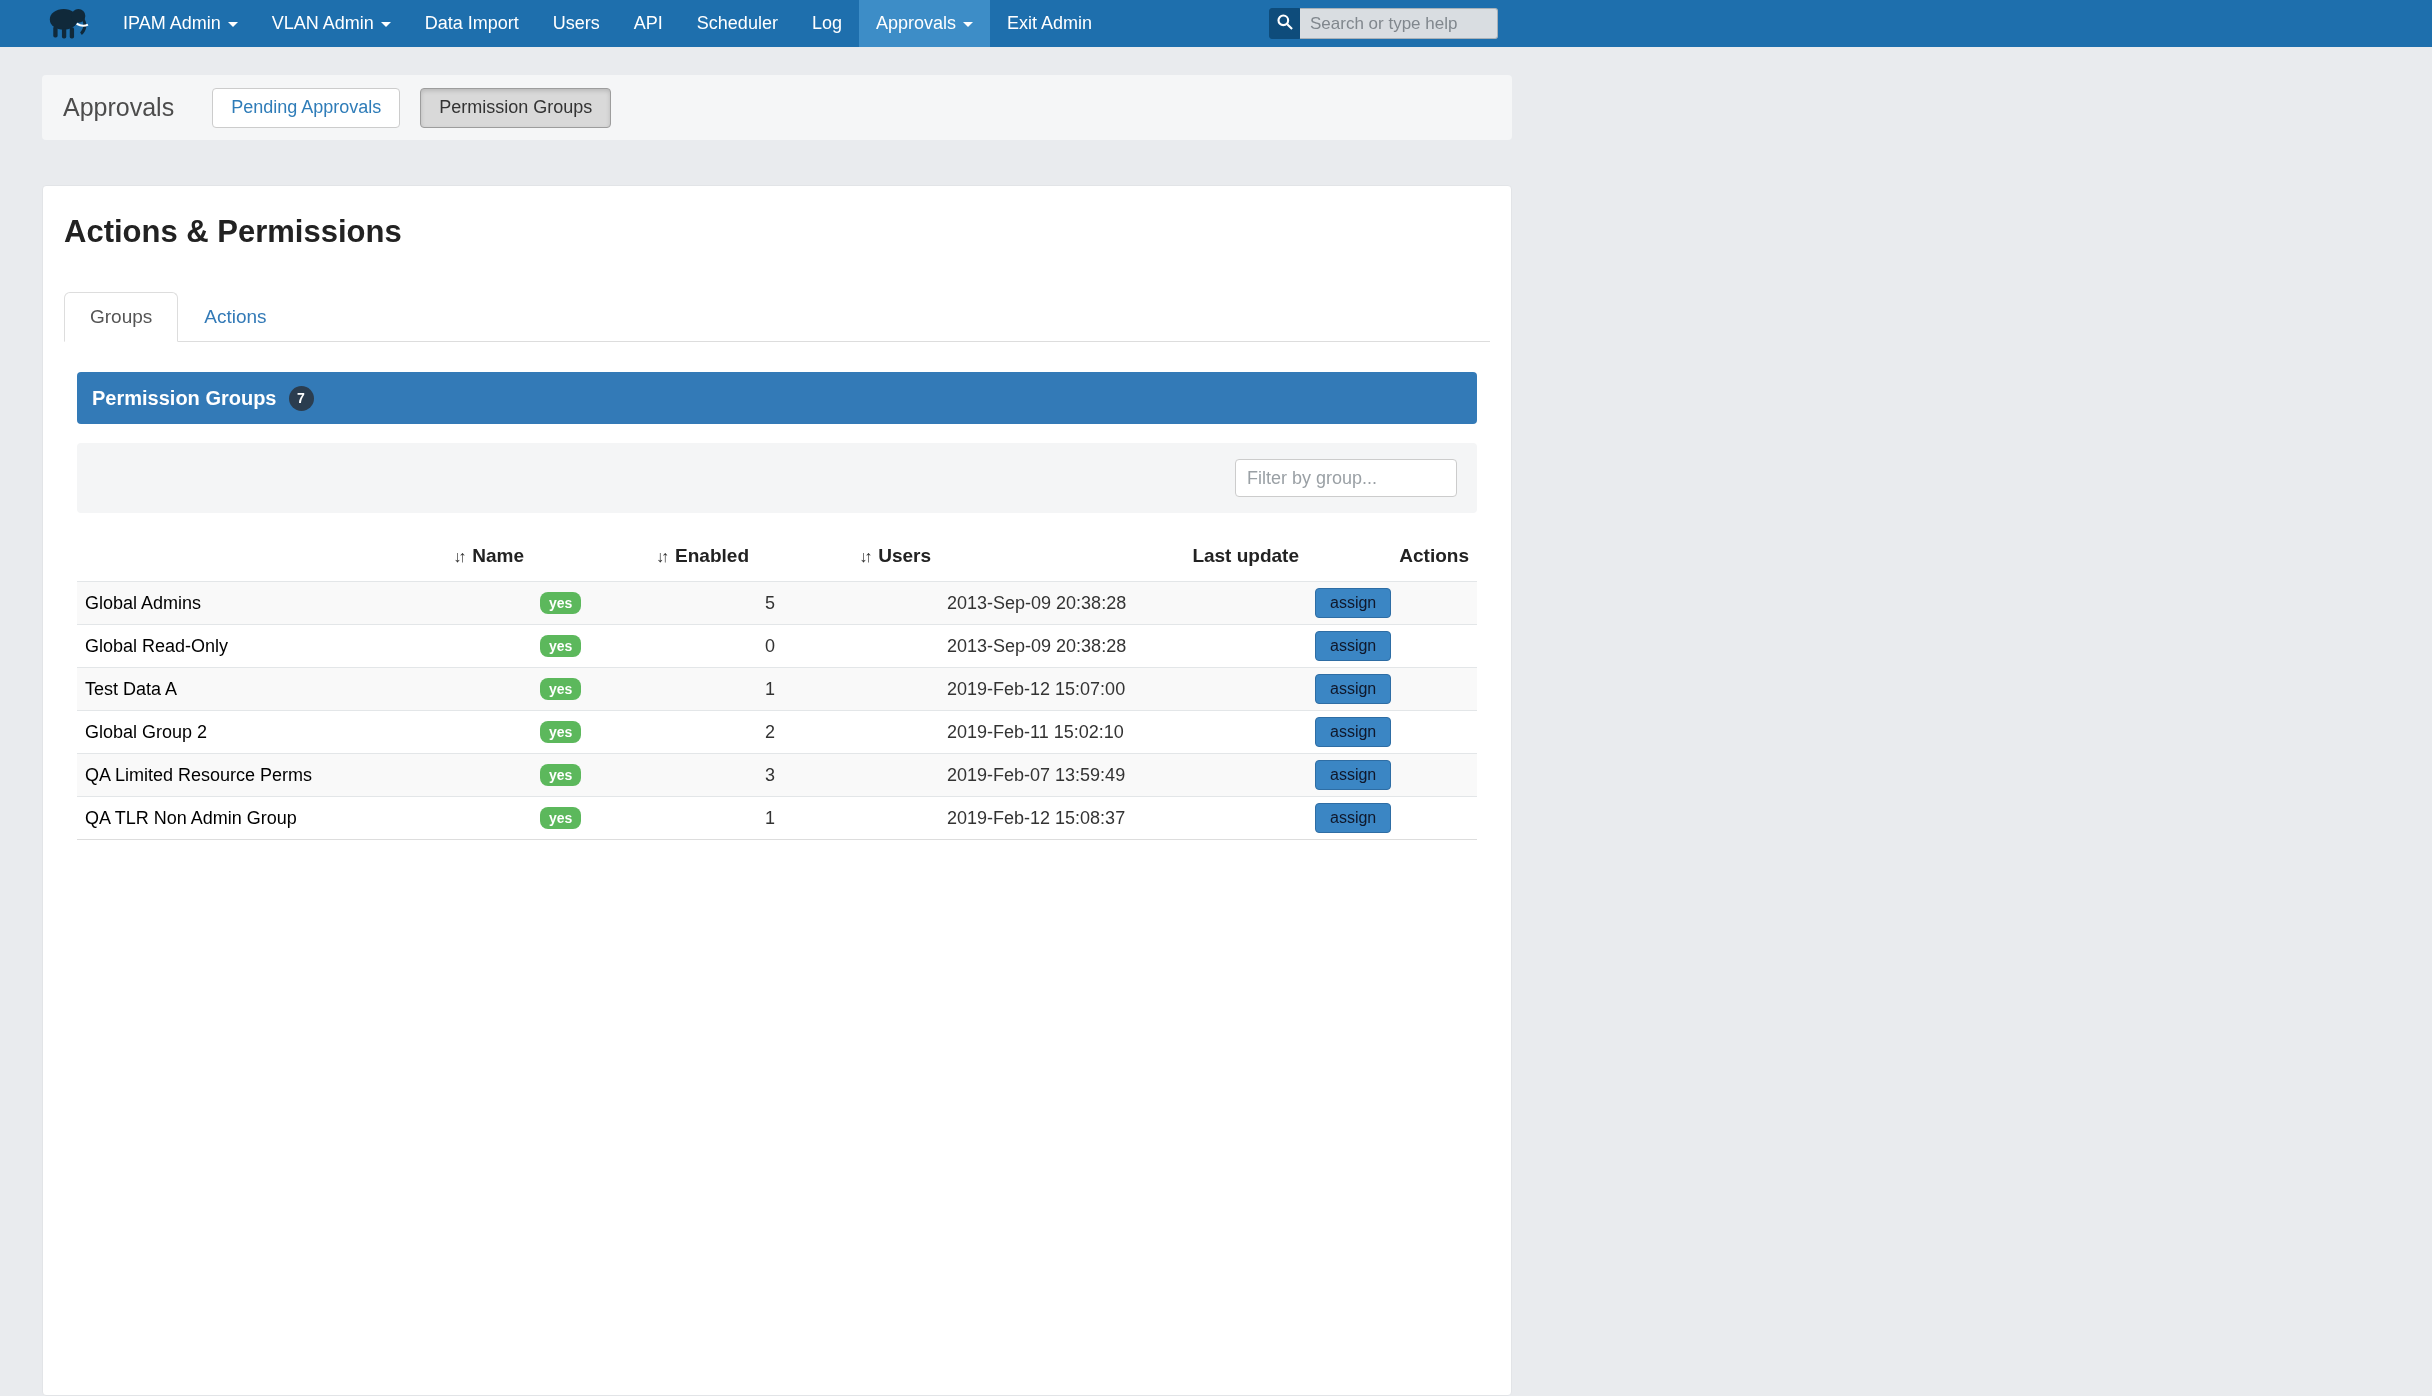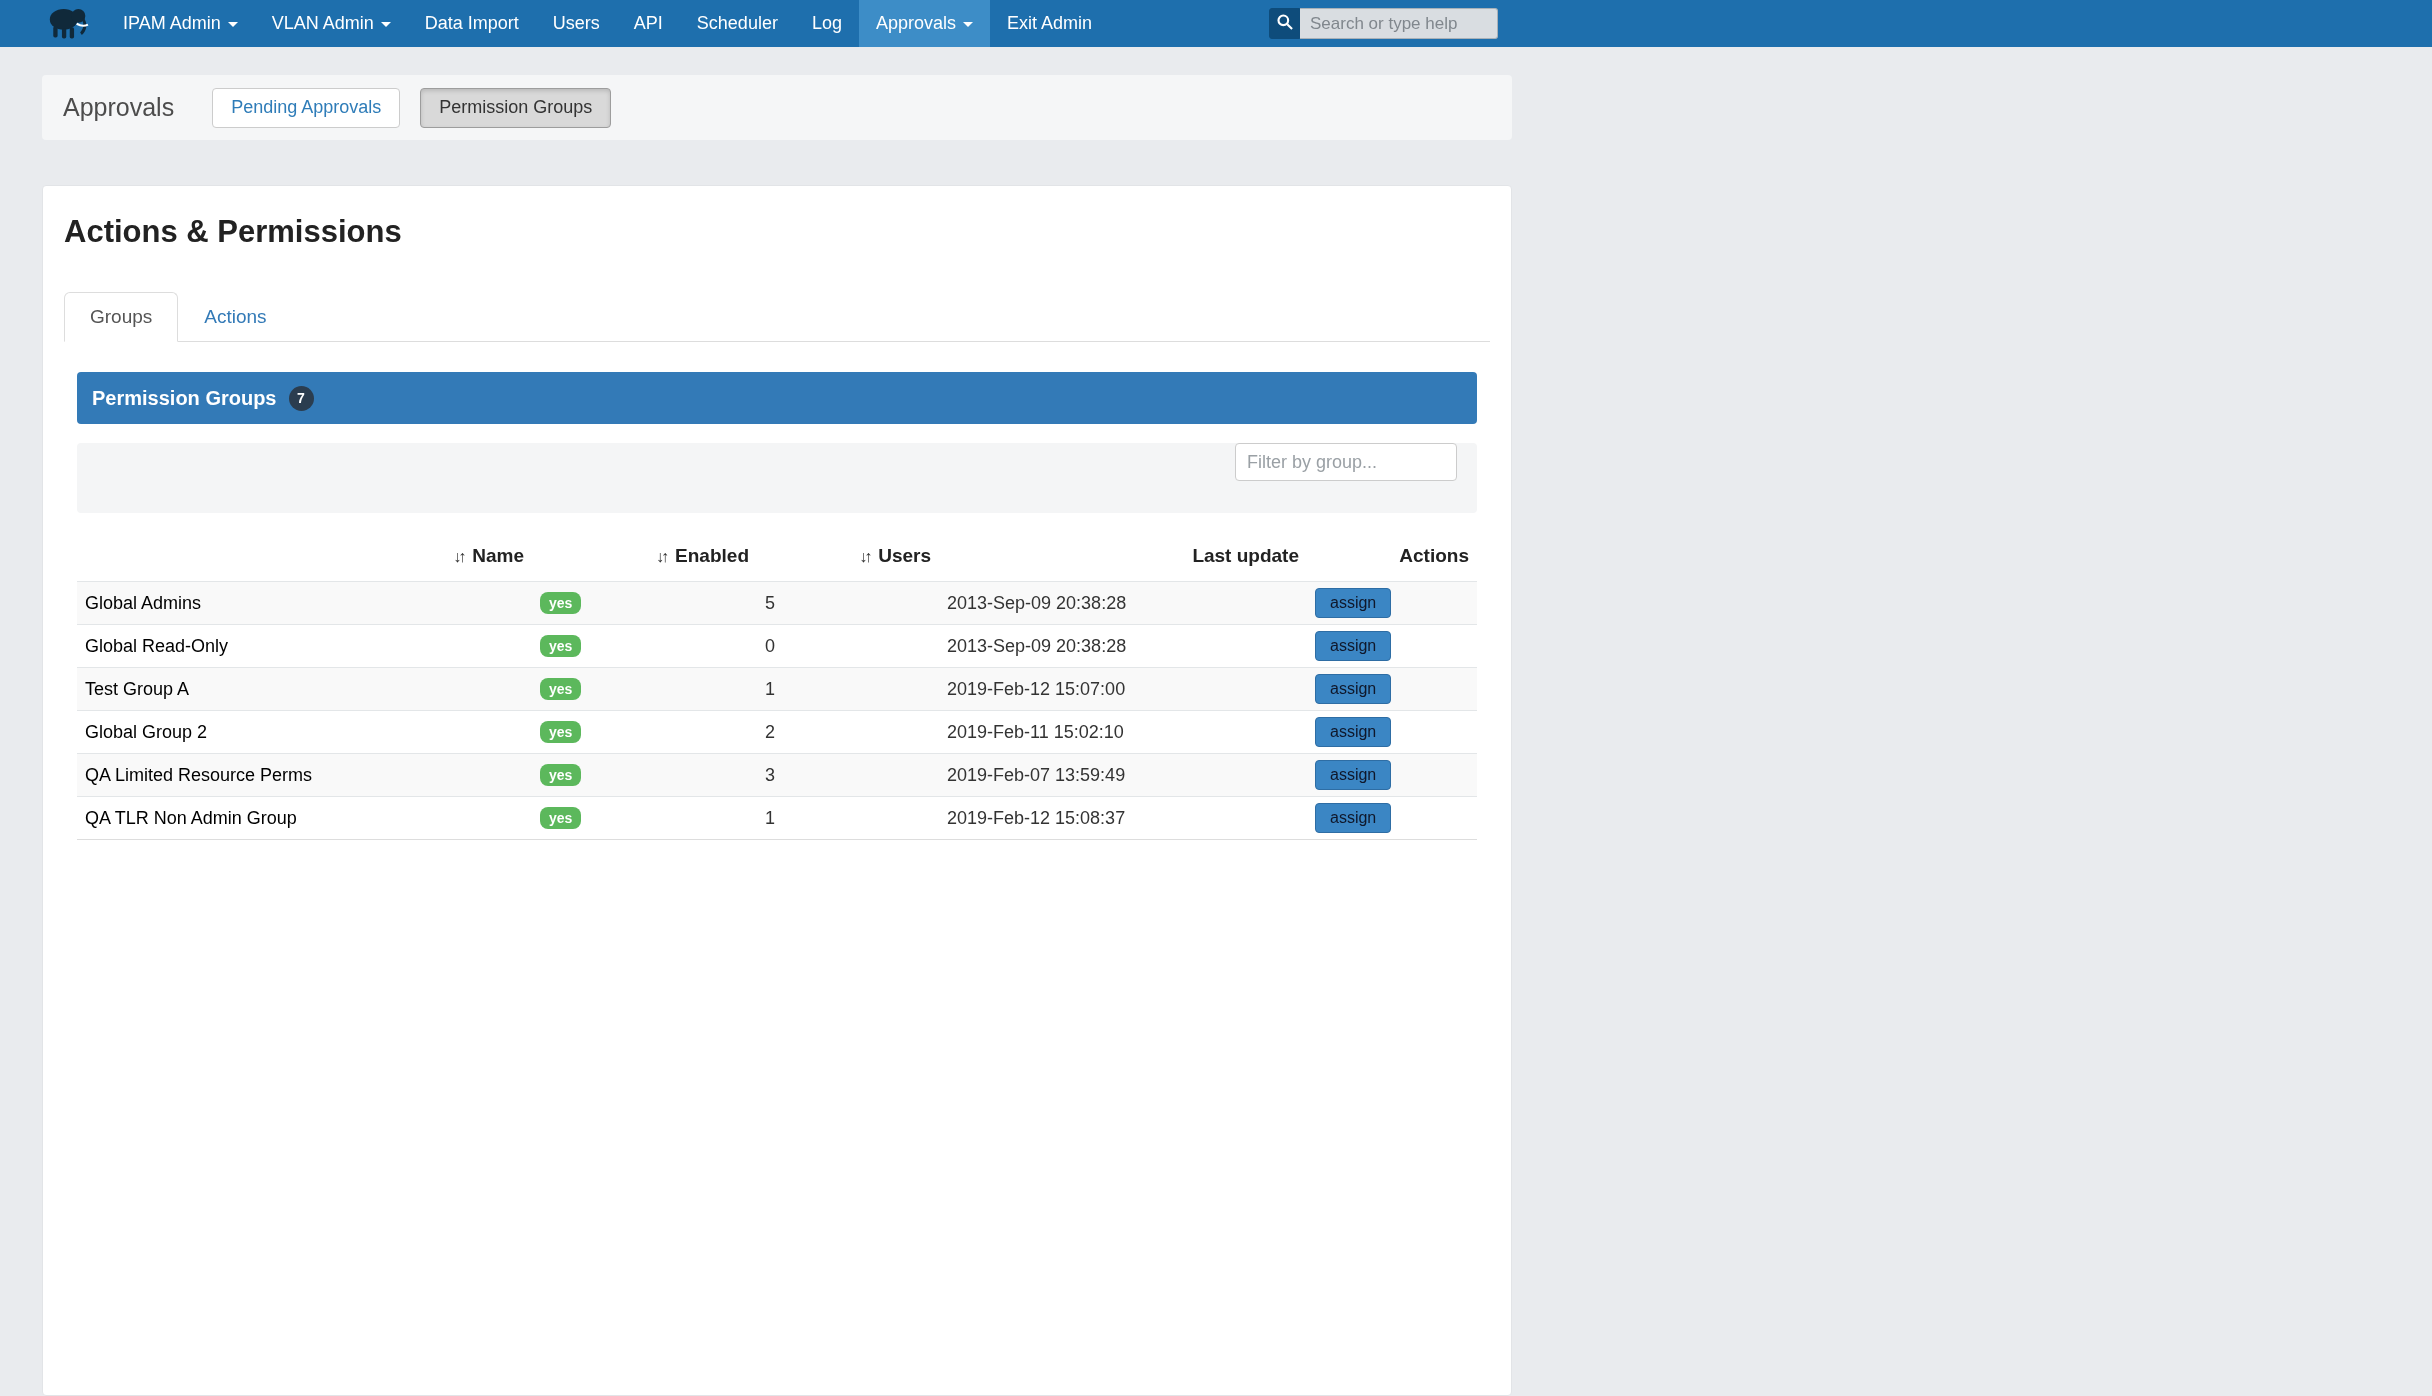--- a/index.html
+++ b/index.html
@@ -83,21 +83,21 @@
   }
   .heading-title { font-size: 20px; font-weight: bold; }
   .count-badge {
     margin-left: 12px; min-width: 25px; height: 25px; border-radius: 13px;
     background: #2b3d4f; color: #fff; font-size: 14px; font-weight: bold;
     display: flex; align-items: center; justify-content: center; padding: 0 5px;
   }
 
   .toolbar {
     margin-top: 19px; height: 70px; background: #f4f5f6; border-radius: 4px;
-    display: flex; align-items: flex-start; justify-content: flex-end; padding: 0 20px;
+    display: flex; align-items: center; justify-content: flex-end; padding: 0 20px;
   }
   .filter-input {
     width: 222px; height: 38px; border: 1px solid #ccc; border-radius: 4px;
     padding: 0 11px; font-size: 18px; color: #555; background: #fff; outline: none;
     font-family: inherit;
   }
   .filter-input::placeholder { color: #9aa0a5; }
 
   .table-wrap { margin-top: 20px; }
   table { width: 100%; border-collapse: collapse; border-bottom: 1px solid #ddd; }
@@ -253,21 +253,21 @@
               <td><button class="assign-btn">assign</button></td>
             </tr>
             <tr>
               <td><a class="group-link">Global Read-Only</a></td>
               <td><span class="badge-yes">yes</span></td>
               <td><span>0</span></td>
               <td><span>2013-Sep-09 20:38:28</span></td>
               <td><button class="assign-btn">assign</button></td>
             </tr>
             <tr>
-              <td><a class="group-link">Test Group A</a></td>
+              <td><a class="group-link">Test Data A</a></td>
               <td><span class="badge-yes">yes</span></td>
               <td><span>1</span></td>
               <td><span>2019-Feb-12 15:07:00</span></td>
               <td><button class="assign-btn">assign</button></td>
             </tr>
             <tr>
               <td><a class="group-link">Global Group 2</a></td>
               <td><span class="badge-yes">yes</span></td>
               <td><span>2</span></td>
               <td><span>2019-Feb-11 15:02:10</span></td>

